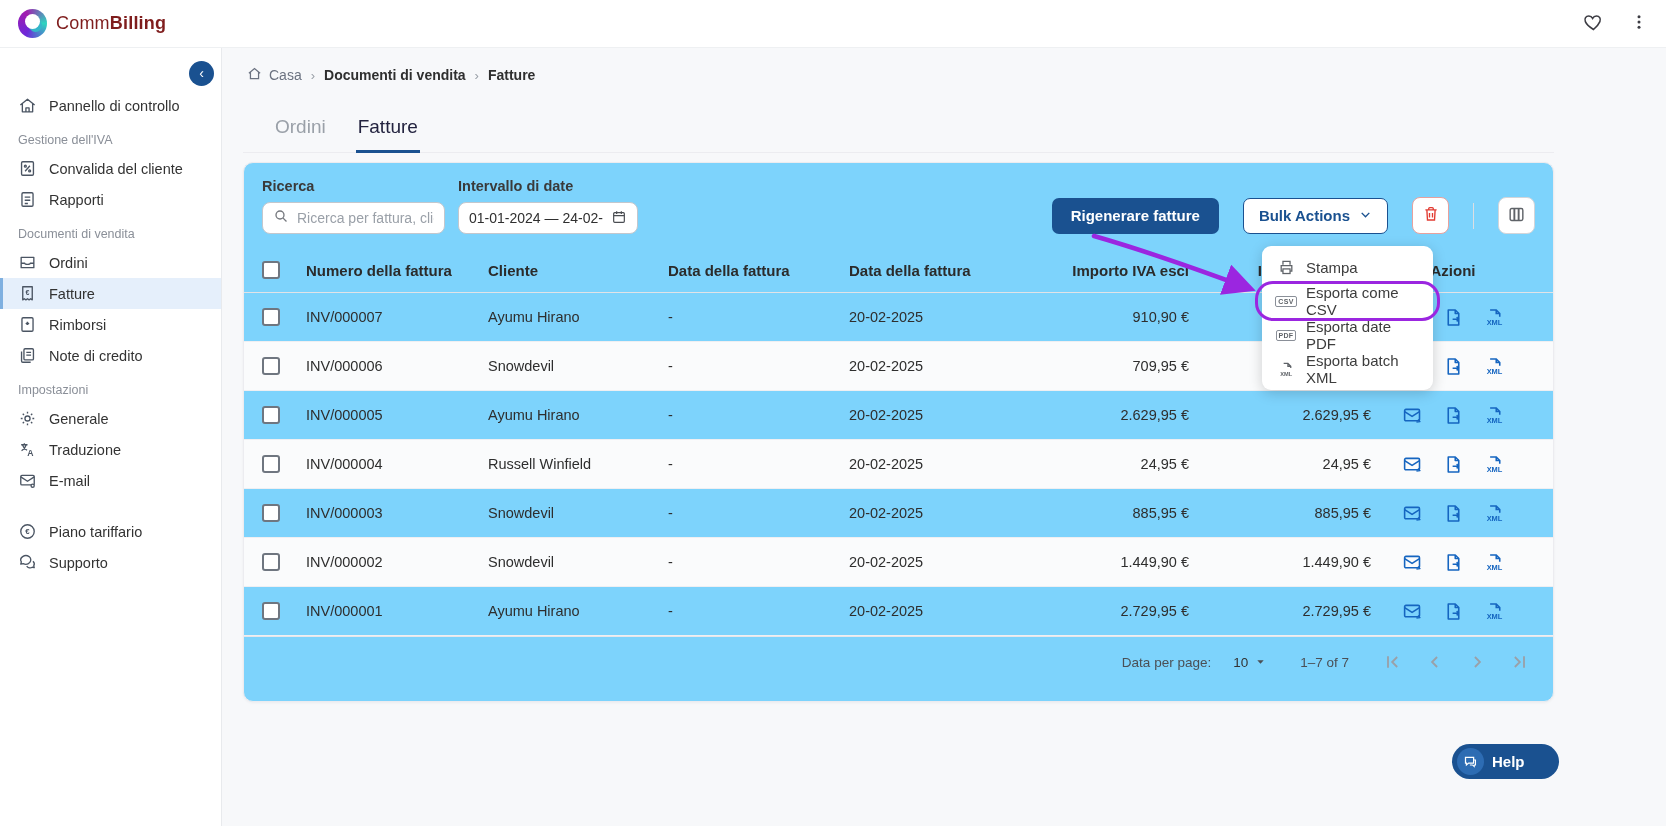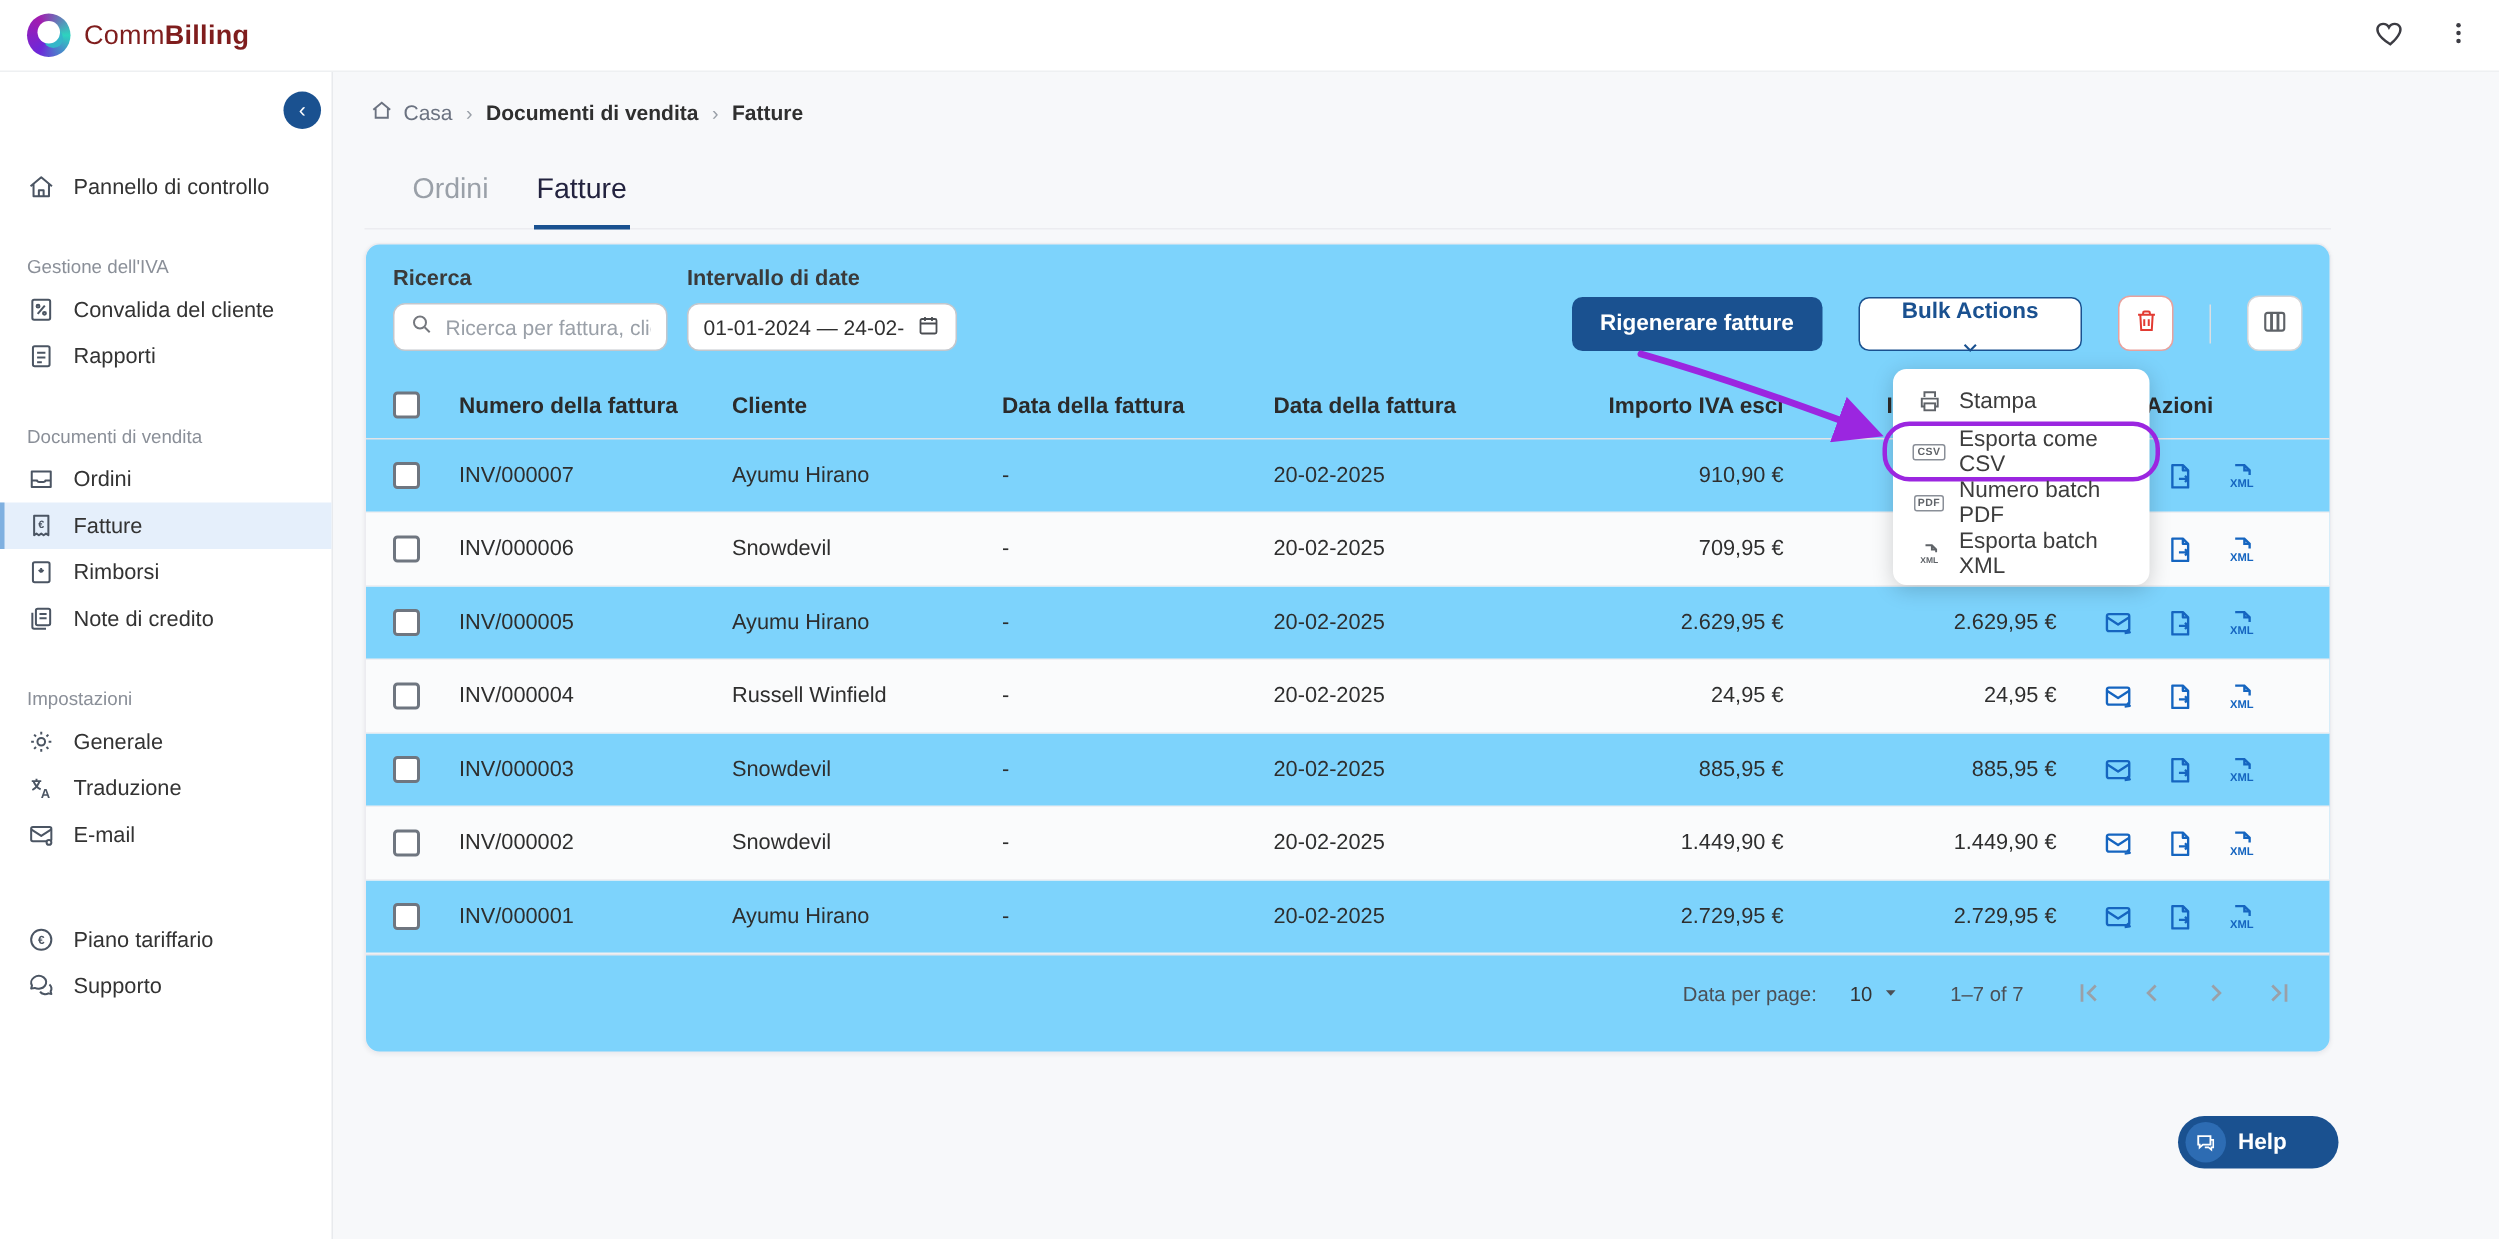--- a/index.html
+++ b/index.html
@@ -29,21 +29,21 @@
   .brand-text b{ font-weight:700; }
   .topbar-right{ margin-left:auto; display:flex; align-items:center; gap:26px; }
   .icon-btn{ background:none; border:none; cursor:pointer; display:flex; align-items:center; }
 
   
   .sidebar{ position:absolute; left:0; top:48px; width:222px; height:778px;
     background:#fff; border-right:1px solid #e8eaed; padding-top:40px; z-index:10;}
   .collapse-btn{ position:absolute; right:7px; top:13px; width:25px; height:25px;
     border-radius:50%; background:var(--primary); color:#fff; border:none;
     font-size:14px; line-height:23px; cursor:pointer; }
-  .side-section{ margin-top:21px; }
+  .side-section{ margin-top:2px; }
   .side-label{ font-size:12.5px; color:var(--muted); padding:10px 18px 6px 18px; }
   .side-item{ display:flex; align-items:center; gap:12px; padding:6px 18px;
     font-size:14.5px; color:#333; cursor:pointer; min-height:26px; }
   .side-item .sicon{ width:19px; height:19px; display:flex; color:#4b5563; flex:none; }
   .side-item.active{ background:#e5effb; border-left:3px solid #7fb0e0; padding-left:15px; }
   .side-gap{ height:18px; }
 
   
   .main{ position:absolute; left:222px; top:48px; right:0; bottom:0; }
   .breadcrumb{ display:flex; align-items:center; gap:9px; margin:18px 0 0 25px;
@@ -73,21 +73,21 @@
     font-family:"Liberation Sans",sans-serif; color:#333; }
   .search-box input::placeholder{ color:#9aa0a8; }
   .date-box{ width:180px; font-size:14px; color:#2f2f2f; }
   .date-box .date-text{ white-space:nowrap; overflow:hidden; flex:1; }
 
   .btn-row{ display:flex; align-items:center; gap:24px; }
   .btn{ height:36px; border-radius:7px; font-size:15px; font-weight:700;
     cursor:pointer; font-family:"Liberation Sans",sans-serif; }
   .btn-primary{ background:var(--primary); color:#fff; border:none; padding:0 19px; }
   .btn-outline{ background:#fff; color:var(--primary); border:1.5px solid var(--primary);
-    padding:0 28px; display:flex; align-items:center; gap:9px;flex-direction:column; }
+    padding:0 15px; display:flex; align-items:center; gap:9px; }
   .btn-square{ width:37px; height:37px; border-radius:8px; background:#fff;
     display:flex; align-items:center; justify-content:center; cursor:pointer; }
   .btn-danger{ border:1.5px solid #e8a19d; color:var(--danger); }
   .btn-cols{ border:1.5px solid #d3d5d9; color:#5f6368; }
   .v-divider{ width:1px; height:26px; background:#dcdee2; }
 
   
   .tbl{ font-size:14.5px; }
   .trow{ display:flex; align-items:center; height:49px; padding:0 18px; }
   .thead{ height:45px; font-weight:700; font-size:15px; color:#2b2b2b;
@@ -672,21 +672,21 @@
   <div class="menu-item highlighted">
     <span class="mi-icon">
         <span class="file-tag">CSV</span>
       </span>
     <span>Esporta come CSV</span>
   </div>
   <div class="menu-item">
     <span class="mi-icon">
         <span class="file-tag">PDF</span>
       </span>
-    <span>Numero batch PDF</span>
+    <span>Esporta date PDF</span>
   </div>
   <div class="menu-item">
     <span class="mi-icon">
         <svg width="17" height="17" viewBox="0 0 24 24" fill="none" stroke="#5f6368" stroke-width="1.8">
           <path d="M8 3.5h6l4 4V10M14 3.5v4h4"></path>
           <text x="11.5" y="20.5" font-size="8" font-weight="bold" text-anchor="middle" fill="#5f6368" stroke="none">XML</text>
         </svg>
       </span>
     <span>Esporta batch XML</span>
   </div>

